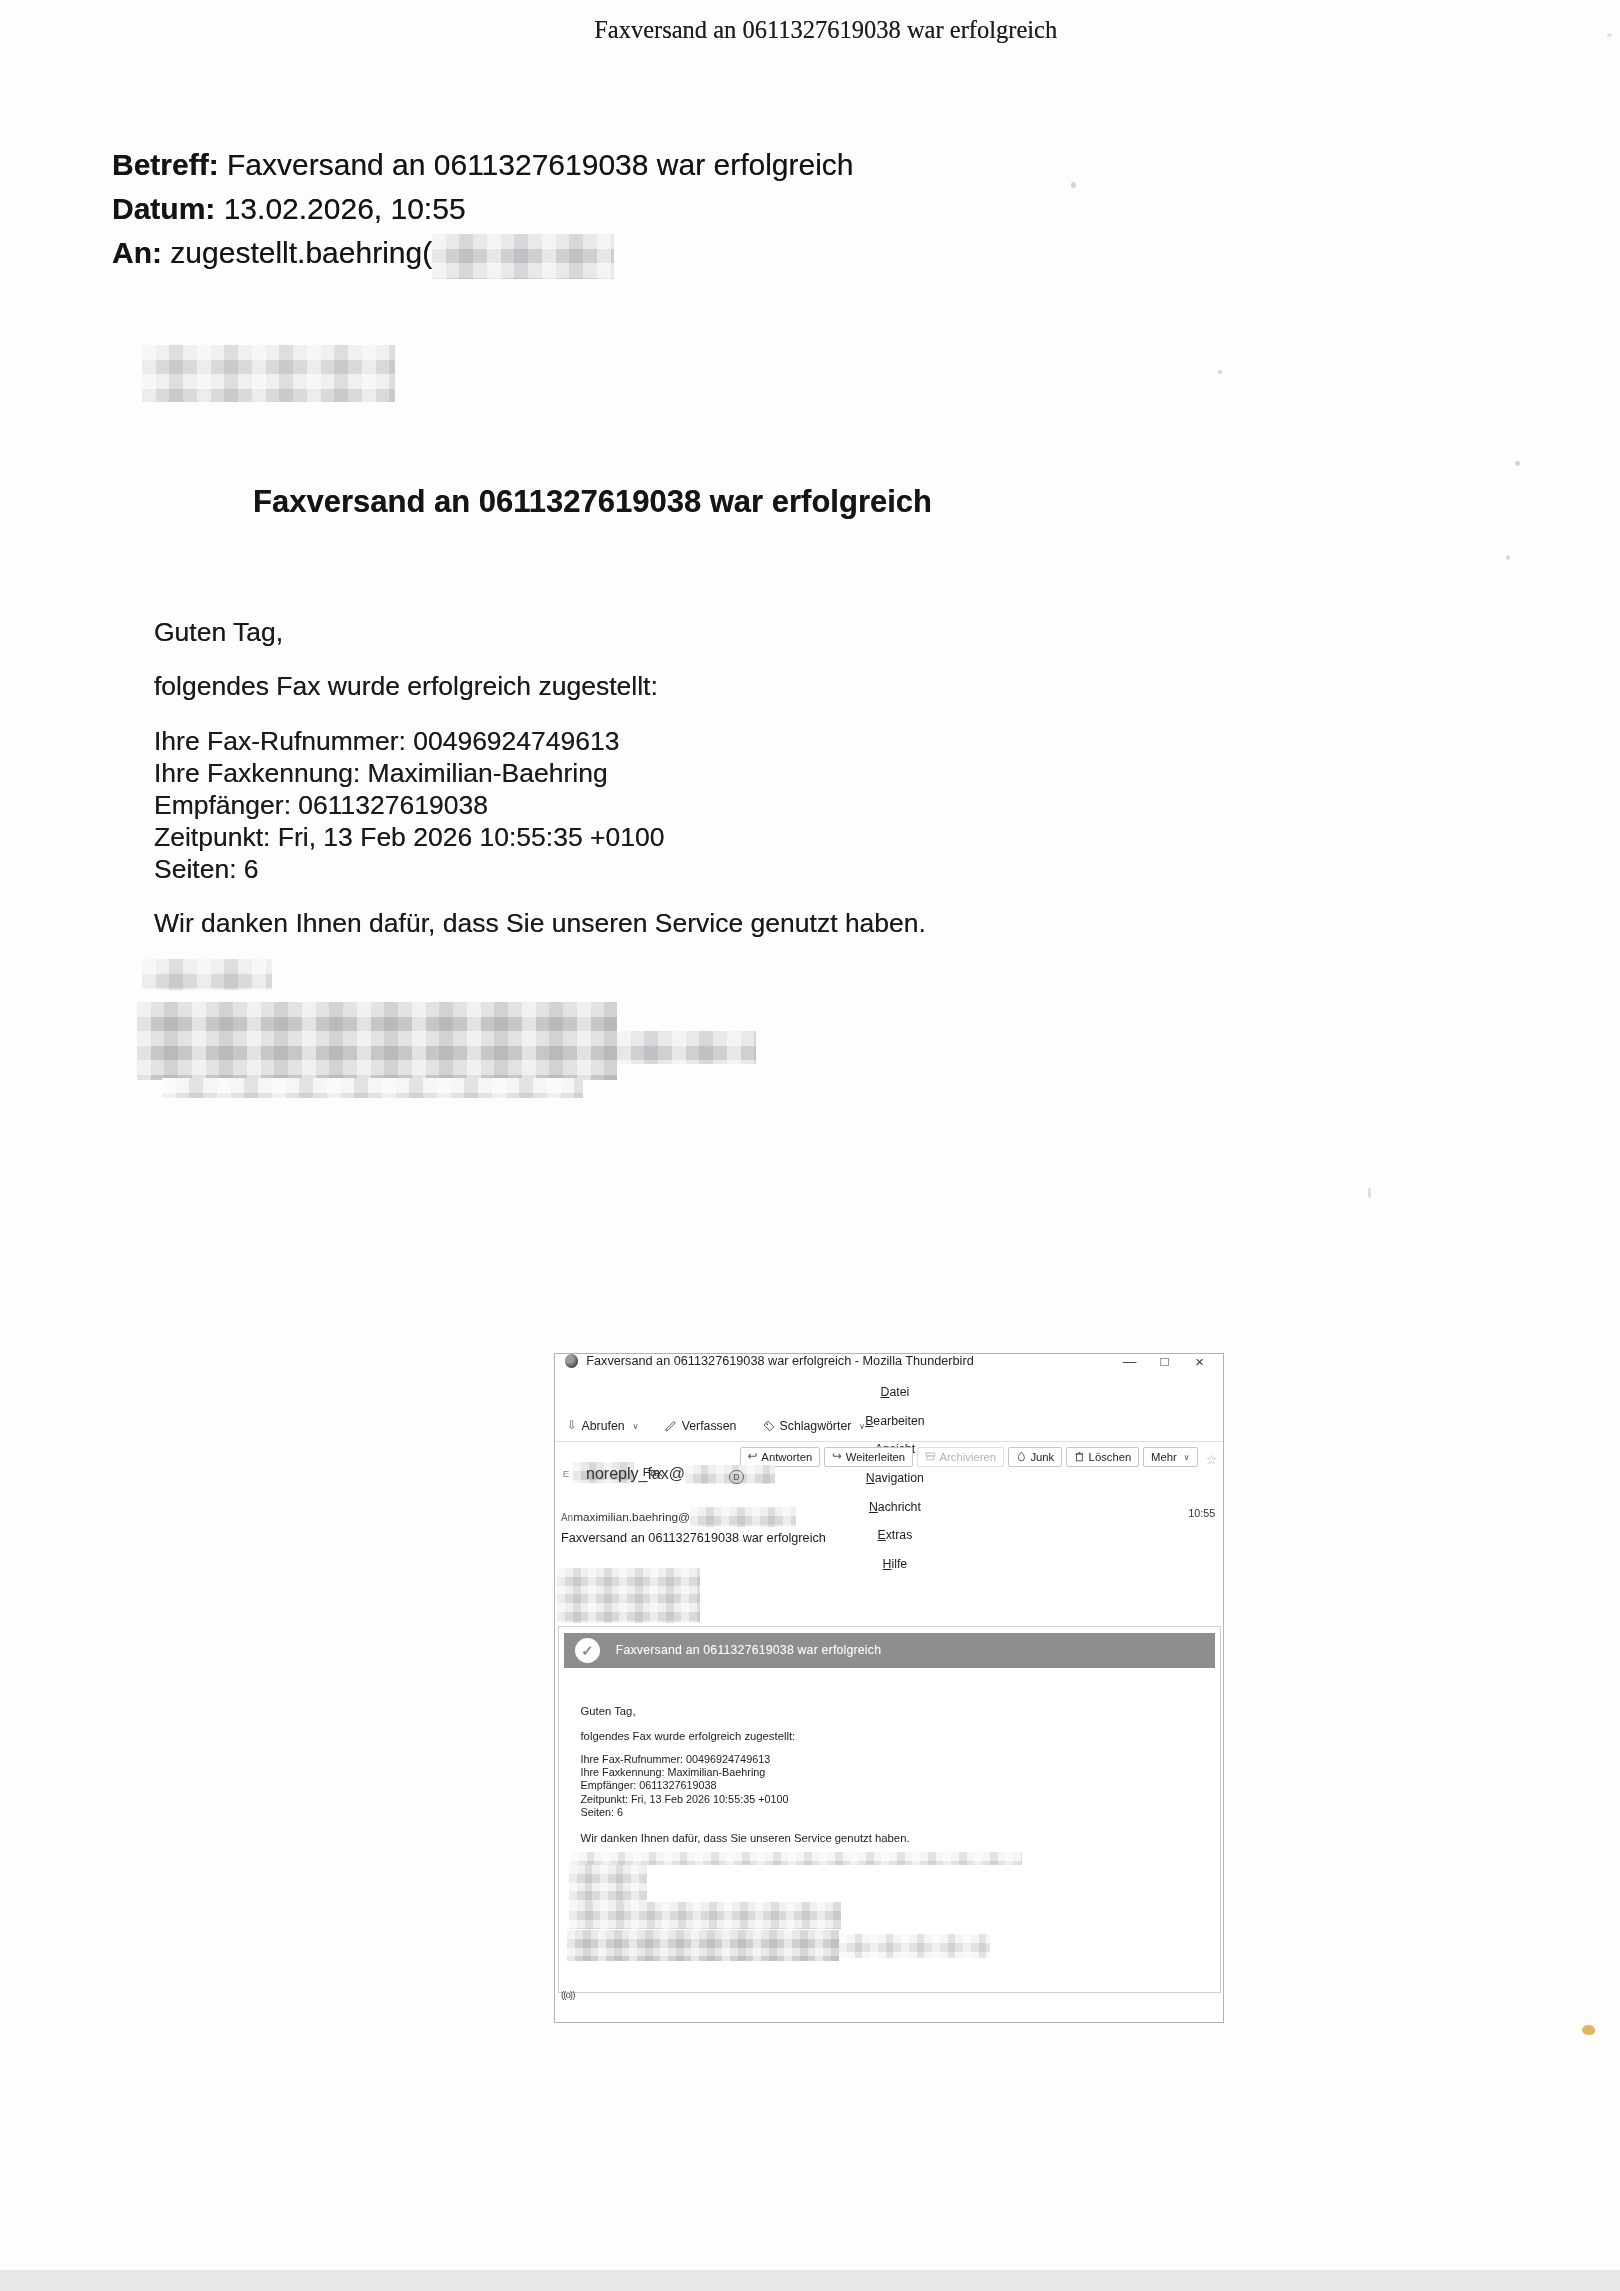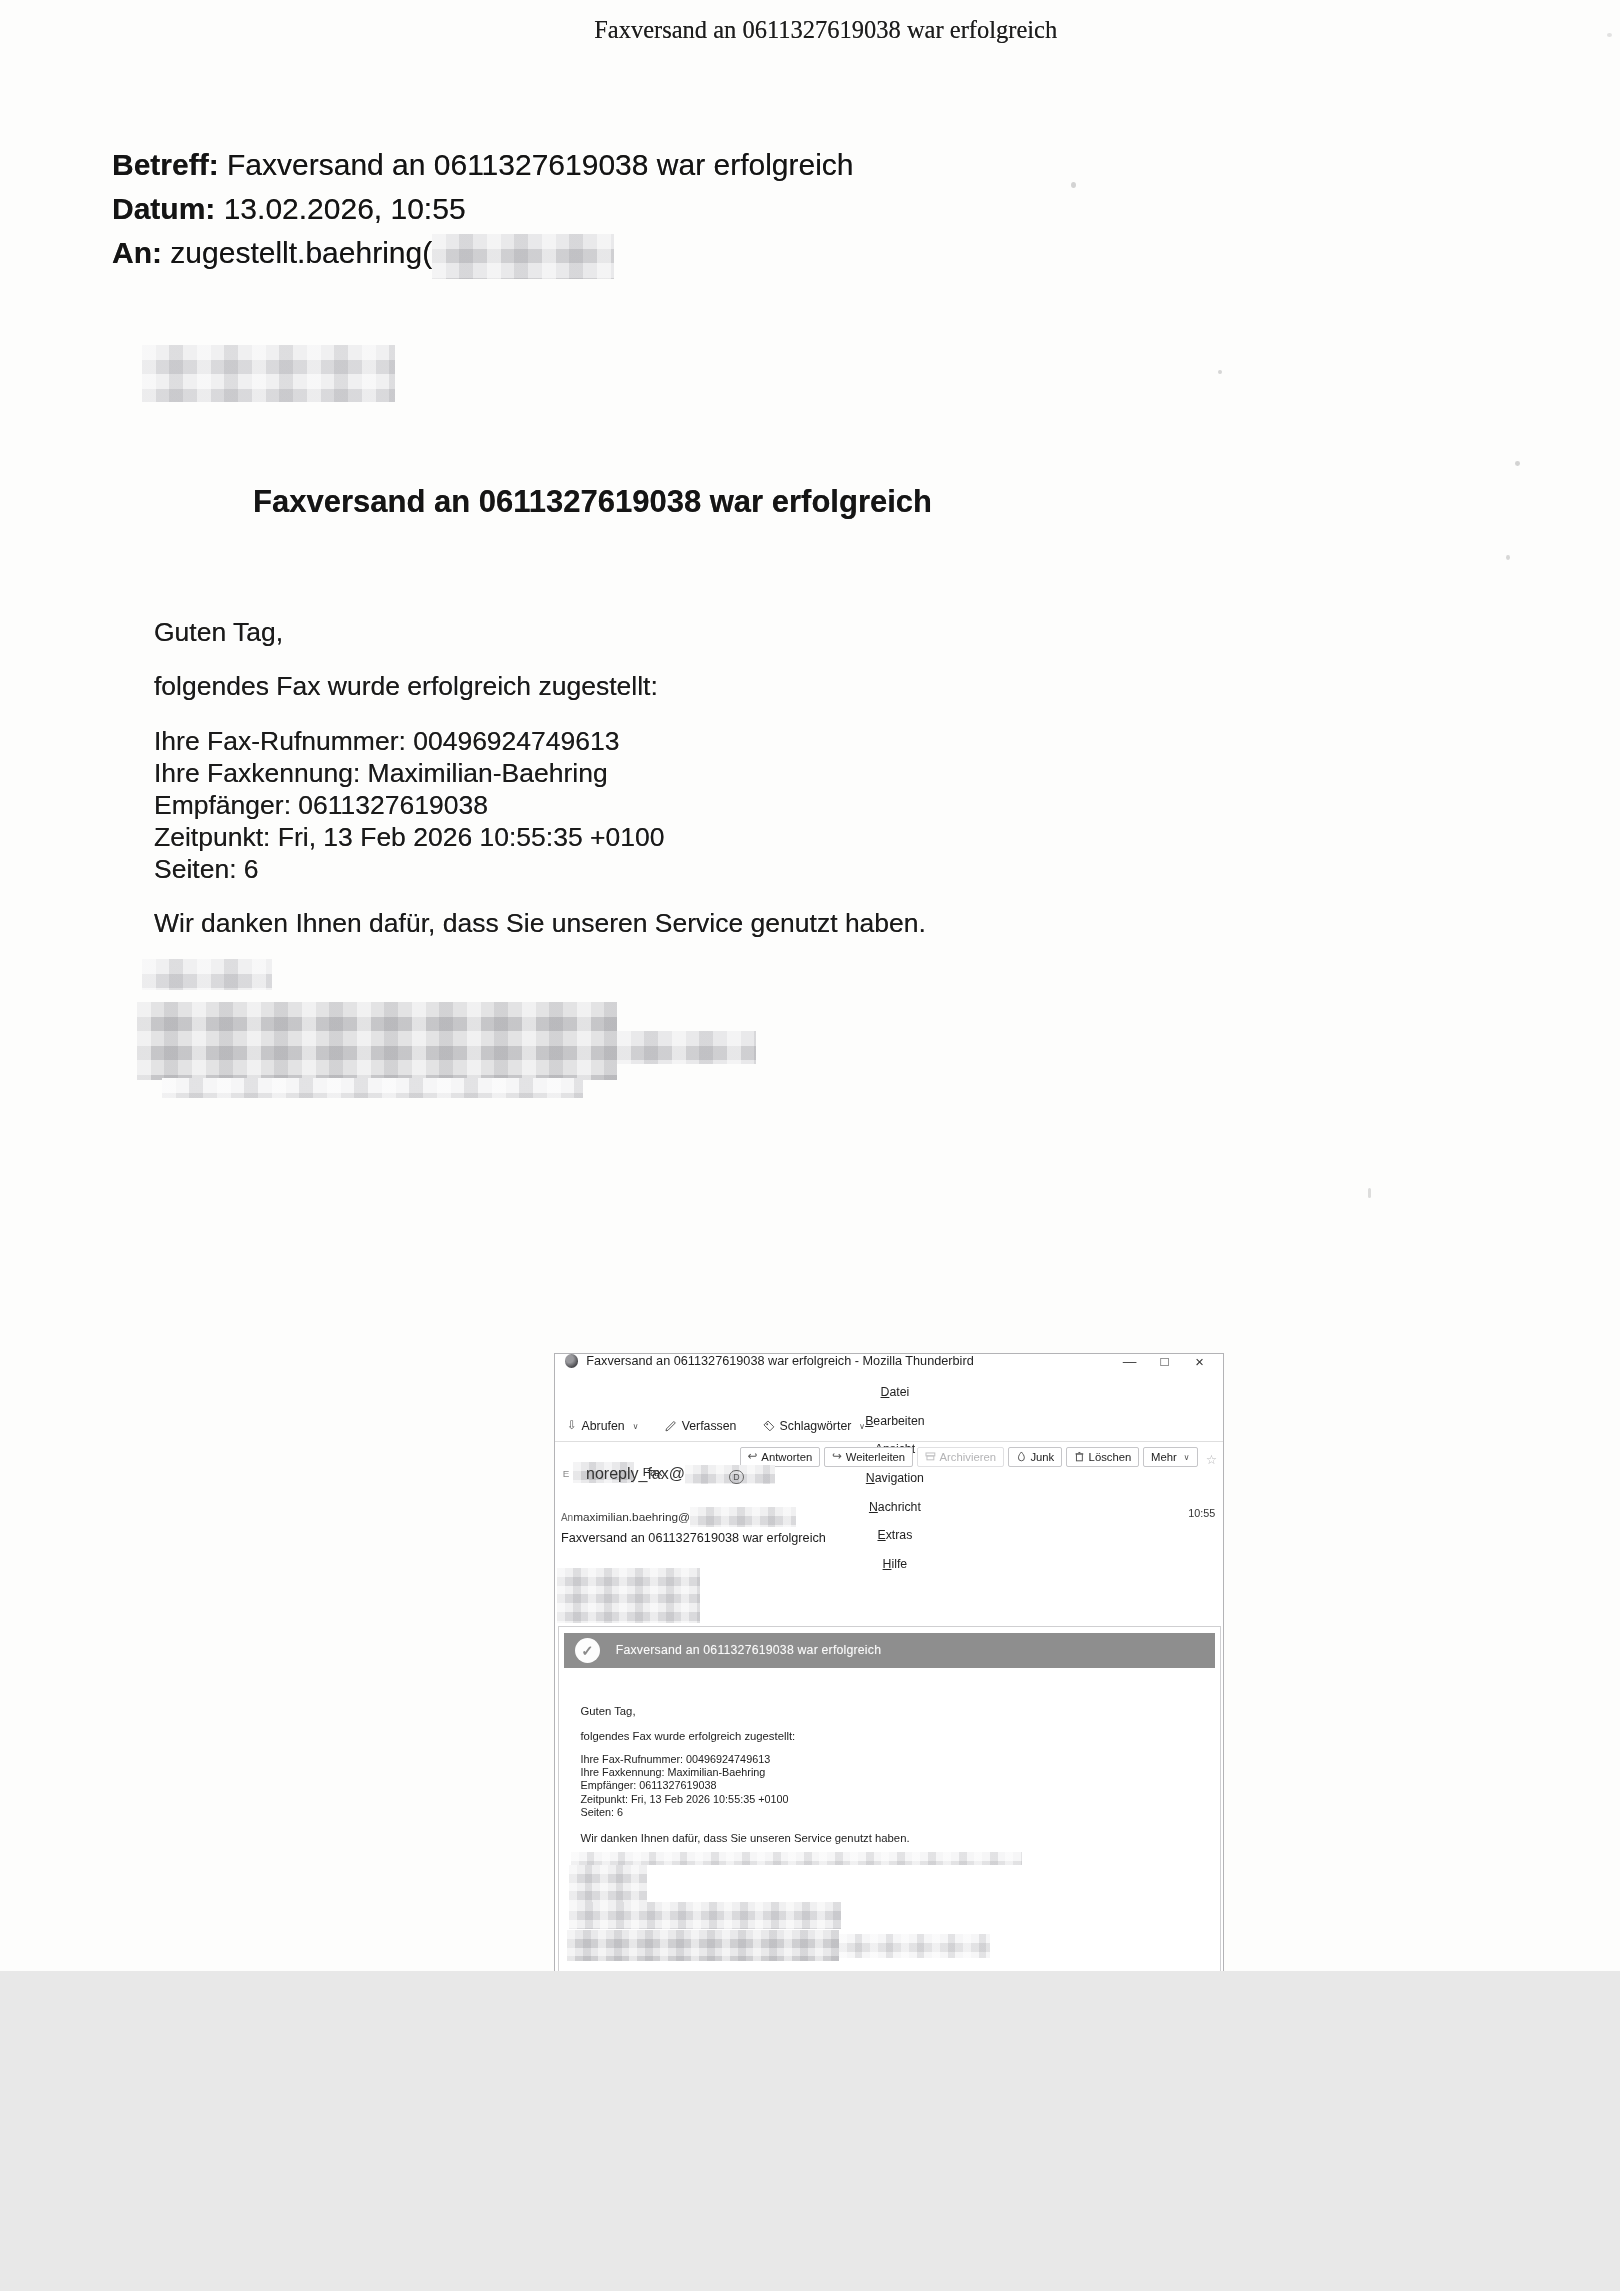--- a/index.html
+++ b/index.html
@@ -1,17 +1,17 @@
 <!DOCTYPE html>
 <html><head>
 <meta charset="utf-8">
 <style>
   html,body{margin:0;padding:0;background:#e8e8e8;}
   #canvas{
-    position:relative; width:1620px; height:1971px;
+    position:relative; width:1620px; height:2270px;
     background:#fdfdfc; overflow:hidden;
     font-family:"Liberation Sans", sans-serif; color:#161616;
   }
   .abs{position:absolute;}
   .ink{text-shadow:0 0 0.5px rgba(10,10,10,.65);}
 
   
   .page-header{
     left:0; right:0; top:15.7px; text-align:center;
     transform:translateX(15.7px);

